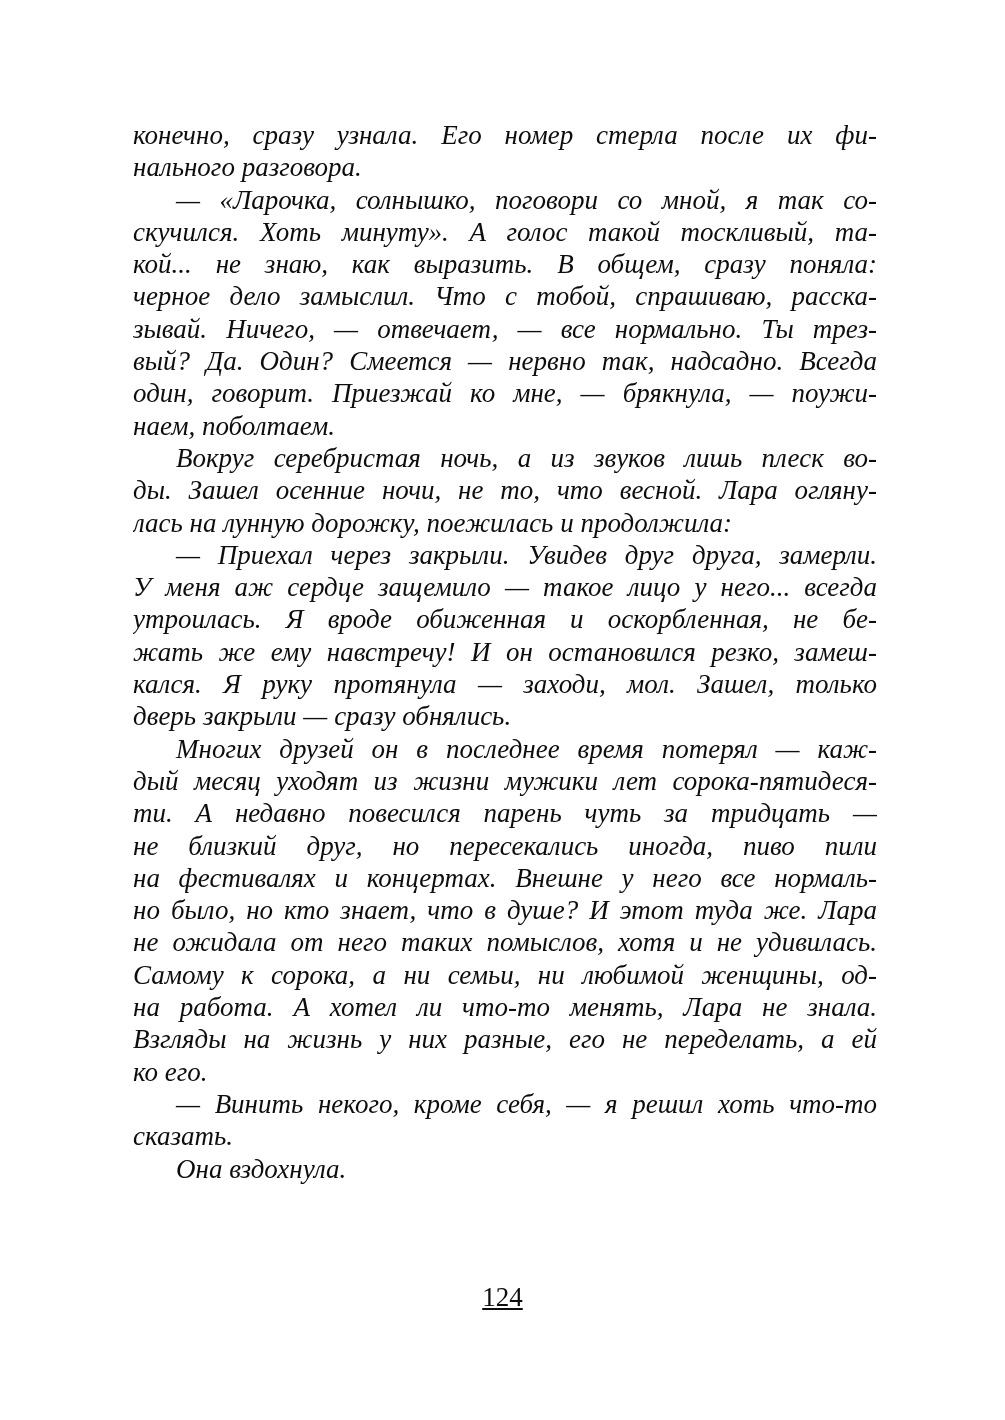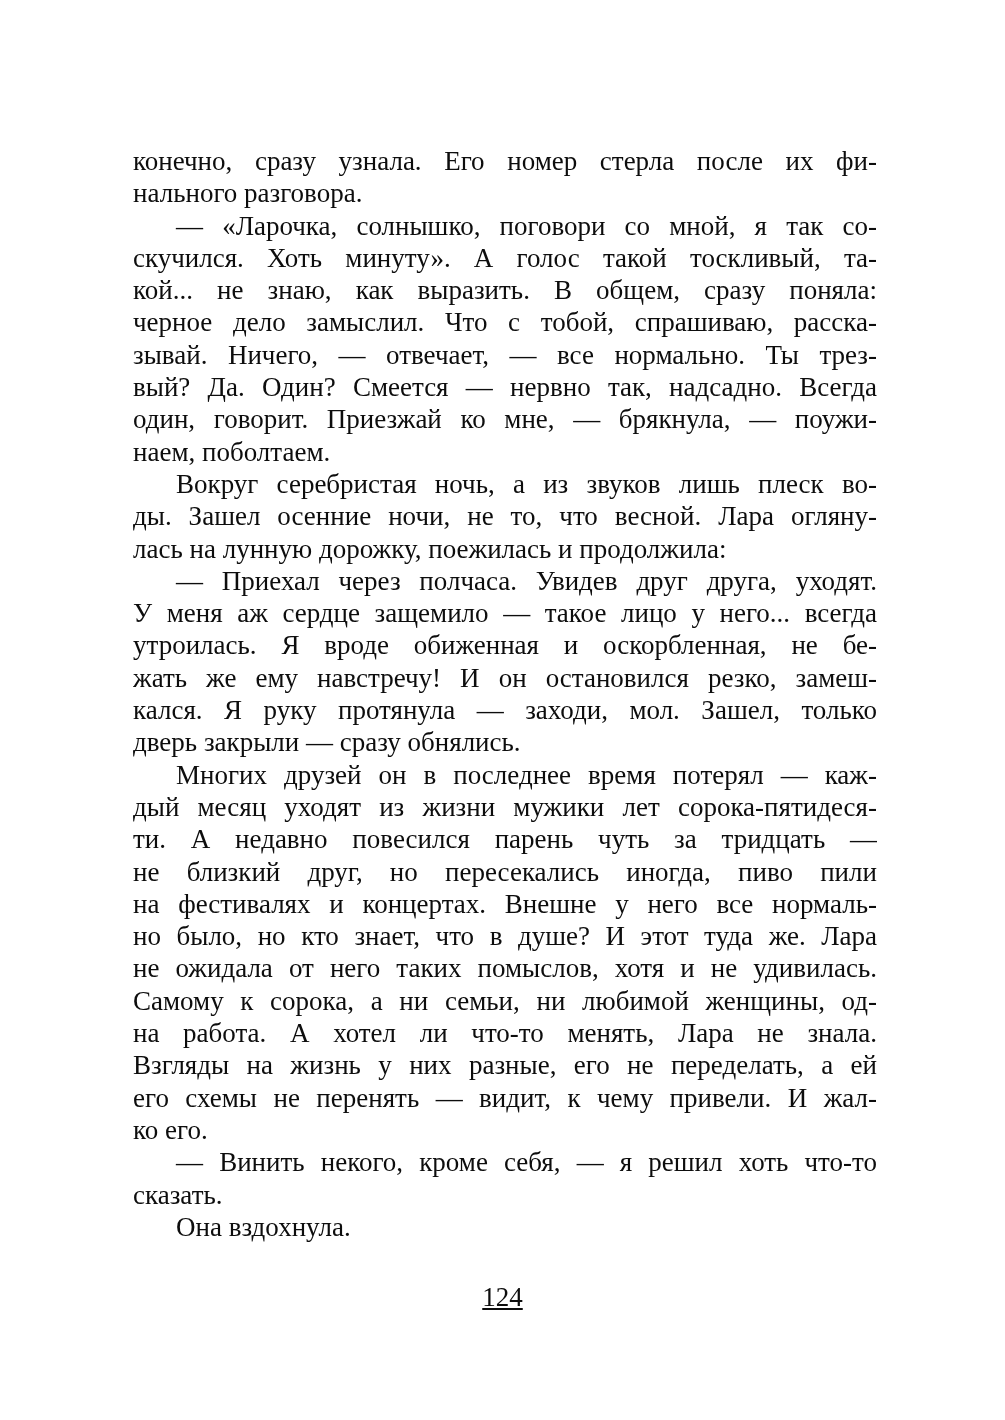--- a/index.html
+++ b/index.html
@@ -12,22 +12,23 @@
     width: 1005px;
     height: 1420px;
     background: #ffffff;
     font-family: "Liberation Serif", "DejaVu Serif", serif;
     color: #0d0d0d;
     overflow: hidden;
   }
   .text-block {
     position: absolute;
     left: 133px;
-    top: 145px;
+    top: 119px;
     width: 744px;
+    font-style: italic;
   }
   .line {
     height: 32.3px;
     line-height: 32.3px;
     font-size: 27px;
     text-align: justify;
     text-align-last: justify;
     overflow: hidden;
     white-space: normal;
   }
@@ -60,36 +61,35 @@
       <div class="line">скучился. Хоть минуту». А голос такой тоскливый, та-</div>
       <div class="line">кой... не знаю, как выразить. В общем, сразу поняла:</div>
       <div class="line">черное дело замыслил. Что с тобой, спрашиваю, расска-</div>
       <div class="line">зывай. Ничего, — отвечает, — все нормально. Ты трез-</div>
       <div class="line">вый? Да. Один? Смеется — нервно так, надсадно. Всегда</div>
       <div class="line">один, говорит. Приезжай ко мне, — брякнула, — поужи-</div>
       <div class="line end">наем, поболтаем.</div>
       <div class="line indent">Вокруг серебристая ночь, а из звуков лишь плеск во-</div>
       <div class="line">ды. Зашел осенние ночи, не то, что весной. Лара огляну-</div>
       <div class="line end">лась на лунную дорожку, поежилась и продолжила:</div>
-      <div class="line indent">— Приехал через полчаса. Увидев друг друга, уходят.</div>
+      <div class="line indent">— Приехал через закрыли. Увидев друг друга, замерли.</div>
       <div class="line">У меня аж сердце защемило — такое лицо у него... всегда</div>
       <div class="line">утроилась. Я вроде обиженная и оскорбленная, не бе-</div>
       <div class="line">жать же ему навстречу! И он остановился резко, замеш-</div>
       <div class="line">кался. Я руку протянула — заходи, мол. Зашел, только</div>
       <div class="line end">дверь закрыли — сразу обнялись.</div>
       <div class="line indent">Многих друзей он в последнее время потерял — каж-</div>
       <div class="line">дый месяц уходят из жизни мужики лет сорока-пятидеся-</div>
       <div class="line">ти. А недавно повесился парень чуть за тридцать —</div>
       <div class="line">не близкий друг, но пересекались иногда, пиво пили</div>
       <div class="line">на фестивалях и концертах. Внешне у него все нормаль-</div>
       <div class="line">но было, но кто знает, что в душе? И этот туда же. Лара</div>
       <div class="line">не ожидала от него таких помыслов, хотя и не удивилась.</div>
       <div class="line">Самому к сорока, а ни семьи, ни любимой женщины, од-</div>
       <div class="line">на работа. А хотел ли что-то менять, Лара не знала.</div>
       <div class="line">Взгляды на жизнь у них разные, его не переделать, а ей</div>
-      <div class="line">его схемы не перенять — видит, к чему привели. И жал-</div>
       <div class="line end">ко его.</div>
       <div class="line indent">— Винить некого, кроме себя, — я решил хоть что-то</div>
       <div class="line end">сказать.</div>
       <div class="line indent end">Она вздохнула.</div>
     </div>
   <div class="page-number">124</div>
 </div>
 
 </body></html>

